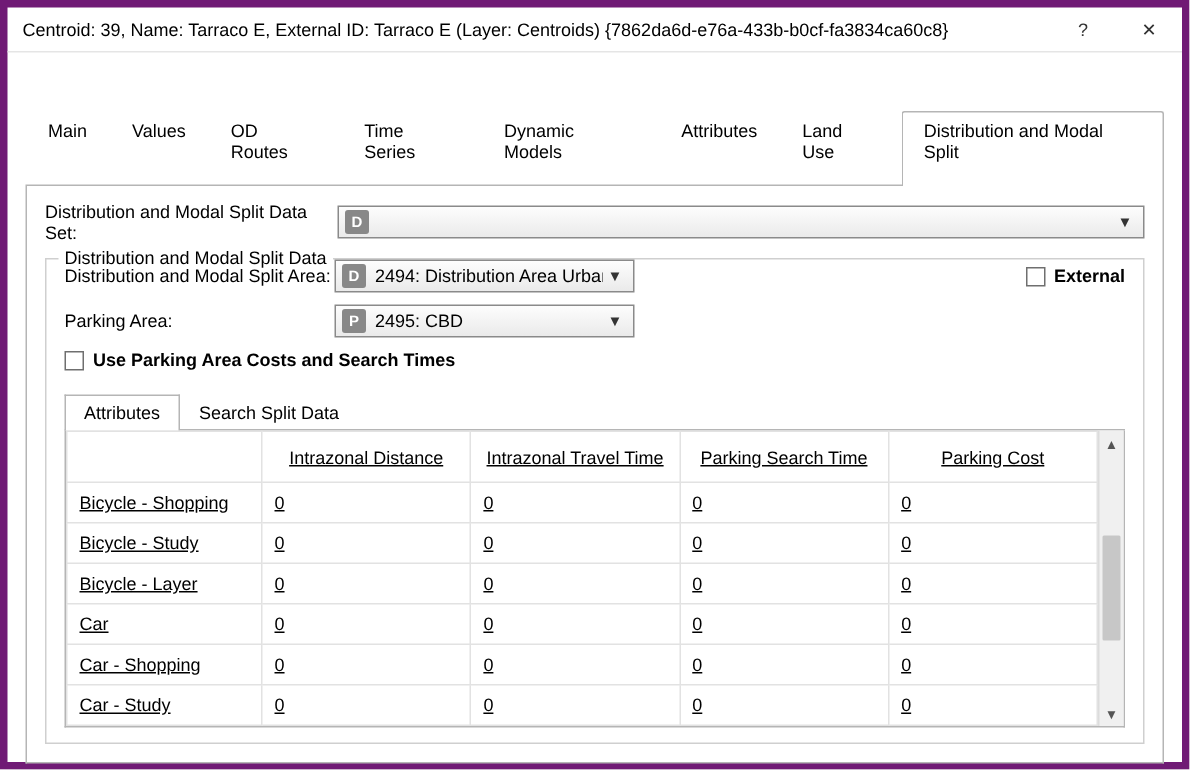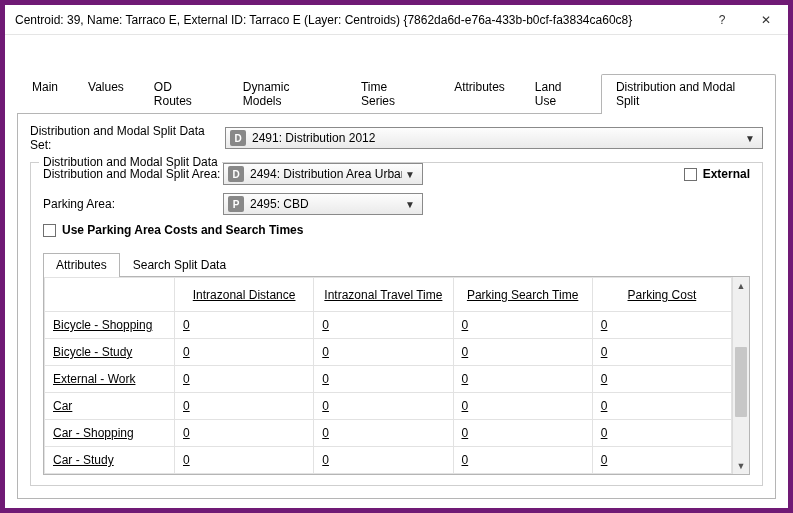--- a/index.html
+++ b/index.html
@@ -3,21 +3,21 @@
 <meta charset="utf-8">
 <style>
   * { box-sizing: border-box; font-family: "Segoe UI", Tahoma, sans-serif; font-size: 12px; }
   body { margin: 0; background: #fff; }
   .window { width: 793px; height: 513px; border: 5px solid #701a75; background: #fff; display: flex; flex-direction: column; box-shadow: 0 6px 20px rgba(0,0,0,0.3); gap: 31px; }
   .titlebar { height: 30px; display: flex; align-items: center; padding: 0 0 0 10px; border-bottom: 1px solid #e5e5e5; }
   .titlebar .title { flex: 1; font-size: 12px; color: #000; white-space: nowrap; overflow: hidden; text-overflow: ellipsis; }
   .titlebar .winbtn { width: 44px; height: 29px; display: flex; align-items: center; justify-content: center; color: #333; }
   .body { flex: 1; padding: 8px 12px 10px 12px; display: flex; flex-direction: column; }
   .tabs { display: flex; border-bottom: 1px solid #b5b5b5; position: relative; }
-  .tab { padding: 5px 14px 6px; color: #000; border: 1px solid transparent; border-bottom: none; margin-bottom: -1px; cursor: default; }
+  .tab { padding: 5px 14px 16px; color: #000; border: 1px solid transparent; border-bottom: none; margin-bottom: -1px; cursor: default; }
   .tab.active { border-color: #b5b5b5; background: #fff; border-top-left-radius: 2px; border-top-right-radius: 2px; }
   .tab-content { border: 1px solid #b5b5b5; border-top: none; padding: 10px 12px 12px; flex: 1; display: flex; flex-direction: column; }
   .row { display: flex; align-items: center; margin-bottom: 8px; }
   .label { width: 195px; color: #000; }
   .combo { flex: 1; max-width: 560px; height: 22px; border: 1px solid #8a8a8a; background: linear-gradient(#fdfdfd,#eaeaea); display: flex; align-items: center; padding: 0 4px; position: relative; }
   .combo.small { width: 200px; flex: 0 0 200px; }
   .combo .ico { width:16px; height:16px; background:#888; border-radius:2px; margin-right:6px; display:flex; align-items:center; justify-content:center; color:#fff; font-size:10px; font-weight:bold;}
   .combo .txt { flex: 1; color: #000; white-space: nowrap; overflow: hidden; }
   .combo .arrow { width: 16px; text-align: center; color: #333; font-size: 10px; }
   .combo.wide .arrow { position: absolute; right: 4px; }
@@ -60,34 +60,33 @@
         <span>✕</span>
       </div>
   </div>
 
   <div class="body">
 
     <div class="tabs">
       <div class="tab">Main</div>
       <div class="tab">Values</div>
       <div class="tab">OD Routes</div>
+      <div class="tab">Time Series</div>
       <div class="tab">Dynamic Models</div>
-      <div class="tab">Time Series</div>
       <div class="tab">Attributes</div>
       <div class="tab">Land Use</div>
       <div class="tab active">Distribution and Modal Split</div>
     </div>
 
     <div class="tab-content">
 
       <div class="row">
         <div class="label">Distribution and Modal Split Data Set:</div>
         <div class="combo wide" style="max-width:none;">
           <span class="ico">D</span>
-          <span class="txt">2491: Distribution 2012</span>
           <span class="arrow">▼</span>
         </div>
       </div>
 
       <div class="fieldset">
         <div class="legend">Distribution and Modal Split Data</div>
 
         <div class="row">
           <div class="label" style="width:180px">Distribution and Modal Split Area:</div>
           <div class="combo small">
@@ -143,21 +142,21 @@
                     <td>0</td>
                   </tr>
                   <tr>
                     <td class="rowhdr">Bicycle - Study</td>
                     <td>0</td>
                     <td>0</td>
                     <td>0</td>
                     <td>0</td>
                   </tr>
                   <tr>
-                    <td class="rowhdr">External - Work</td>
+                    <td class="rowhdr">Bicycle - Layer</td>
                     <td>0</td>
                     <td>0</td>
                     <td>0</td>
                     <td>0</td>
                   </tr>
                   <tr>
                     <td class="rowhdr">Car</td>
                     <td>0</td>
                     <td>0</td>
                     <td>0</td>

